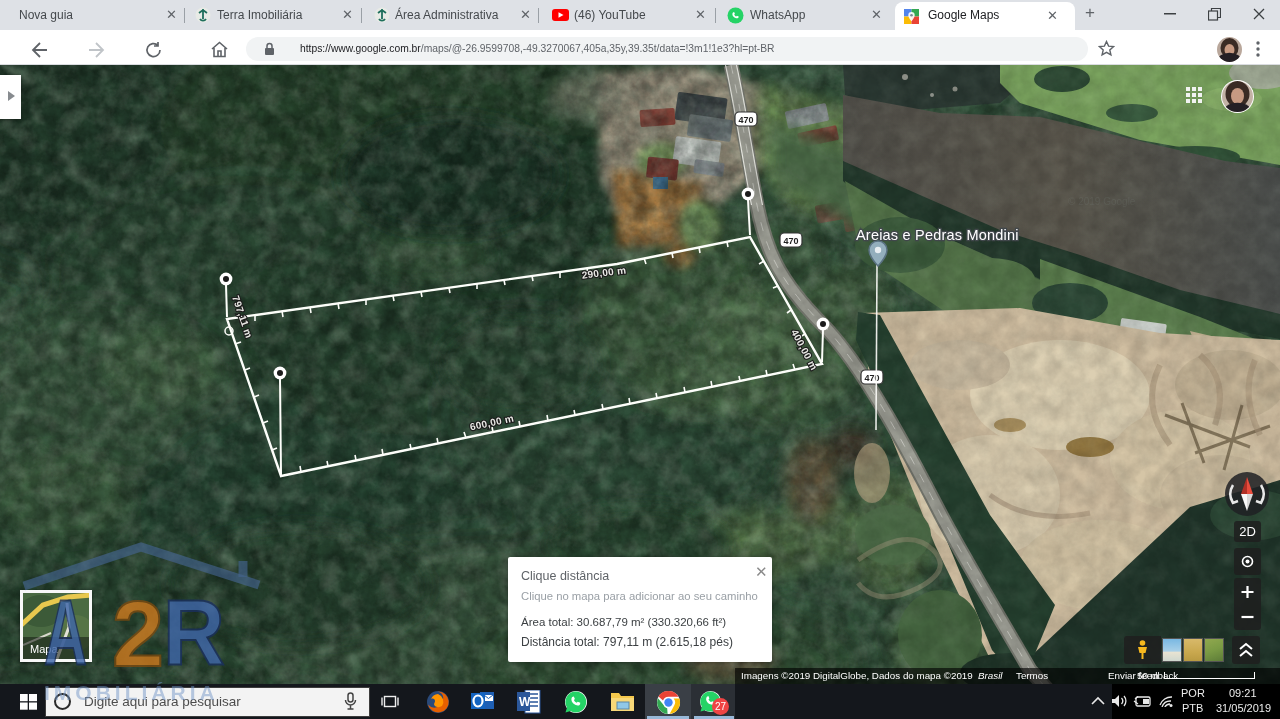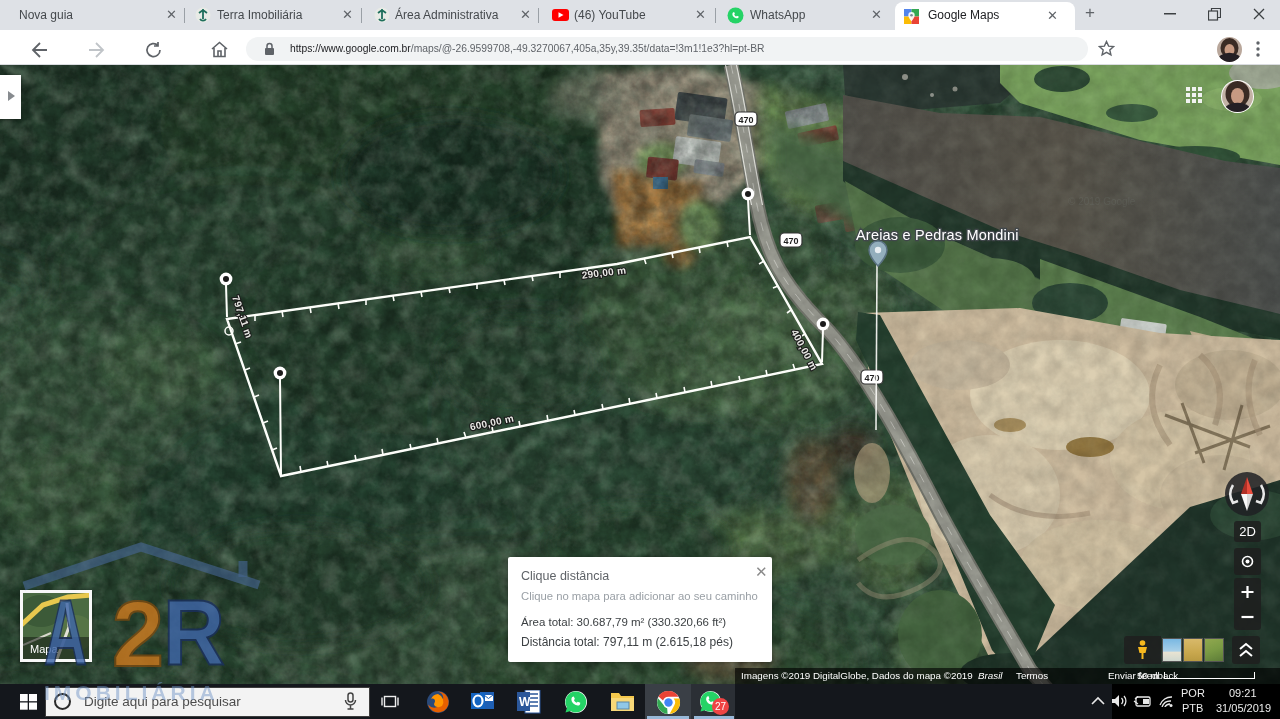--- a/index.html
+++ b/index.html
@@ -117,21 +117,21 @@
         <path d="M0 25 a12 9 0 0 1 25 0z" fill="#241f24"></path>
       </g>
     </svg>
   <svg class="abs" style="left:1256px;top:11px;" width="4" height="16">
       <circle cx="2" cy="2" r="1.7" fill="#5f6368"></circle>
       <circle cx="2" cy="8" r="1.7" fill="#5f6368"></circle>
       <circle cx="2" cy="14" r="1.7" fill="#5f6368"></circle>
     </svg>
 </div>
 <div id="omni"></div>
-<div id="urltxt"><span style="color:#202124;">https://www.google.com.br</span><span style="color:#5f6368;">/maps/@-26.9599708,-49.3270067,405a,35y,39.35t/data=!3m1!1e3?hl=pt-BR</span></div>
+<div id="urltxt"><span style="color:#202124;margin-left:10px;">https://www.google.com.br</span><span style="color:#5f6368;">/maps/@-26.9599708,-49.3270067,405a,35y,39.35t/data=!3m1!1e3?hl=pt-BR</span></div>
 
 <div id="map">
 <svg width="1280" height="619" viewBox="0 0 1280 619">
 <defs>
 <filter id="b4" x="-30%" y="-30%" width="160%" height="160%">
           <feGaussianBlur stdDeviation="4"></feGaussianBlur>
         </filter>
 <filter id="b8" x="-40%" y="-40%" width="180%" height="180%">
           <feGaussianBlur stdDeviation="8"></feGaussianBlur>
         </filter>

